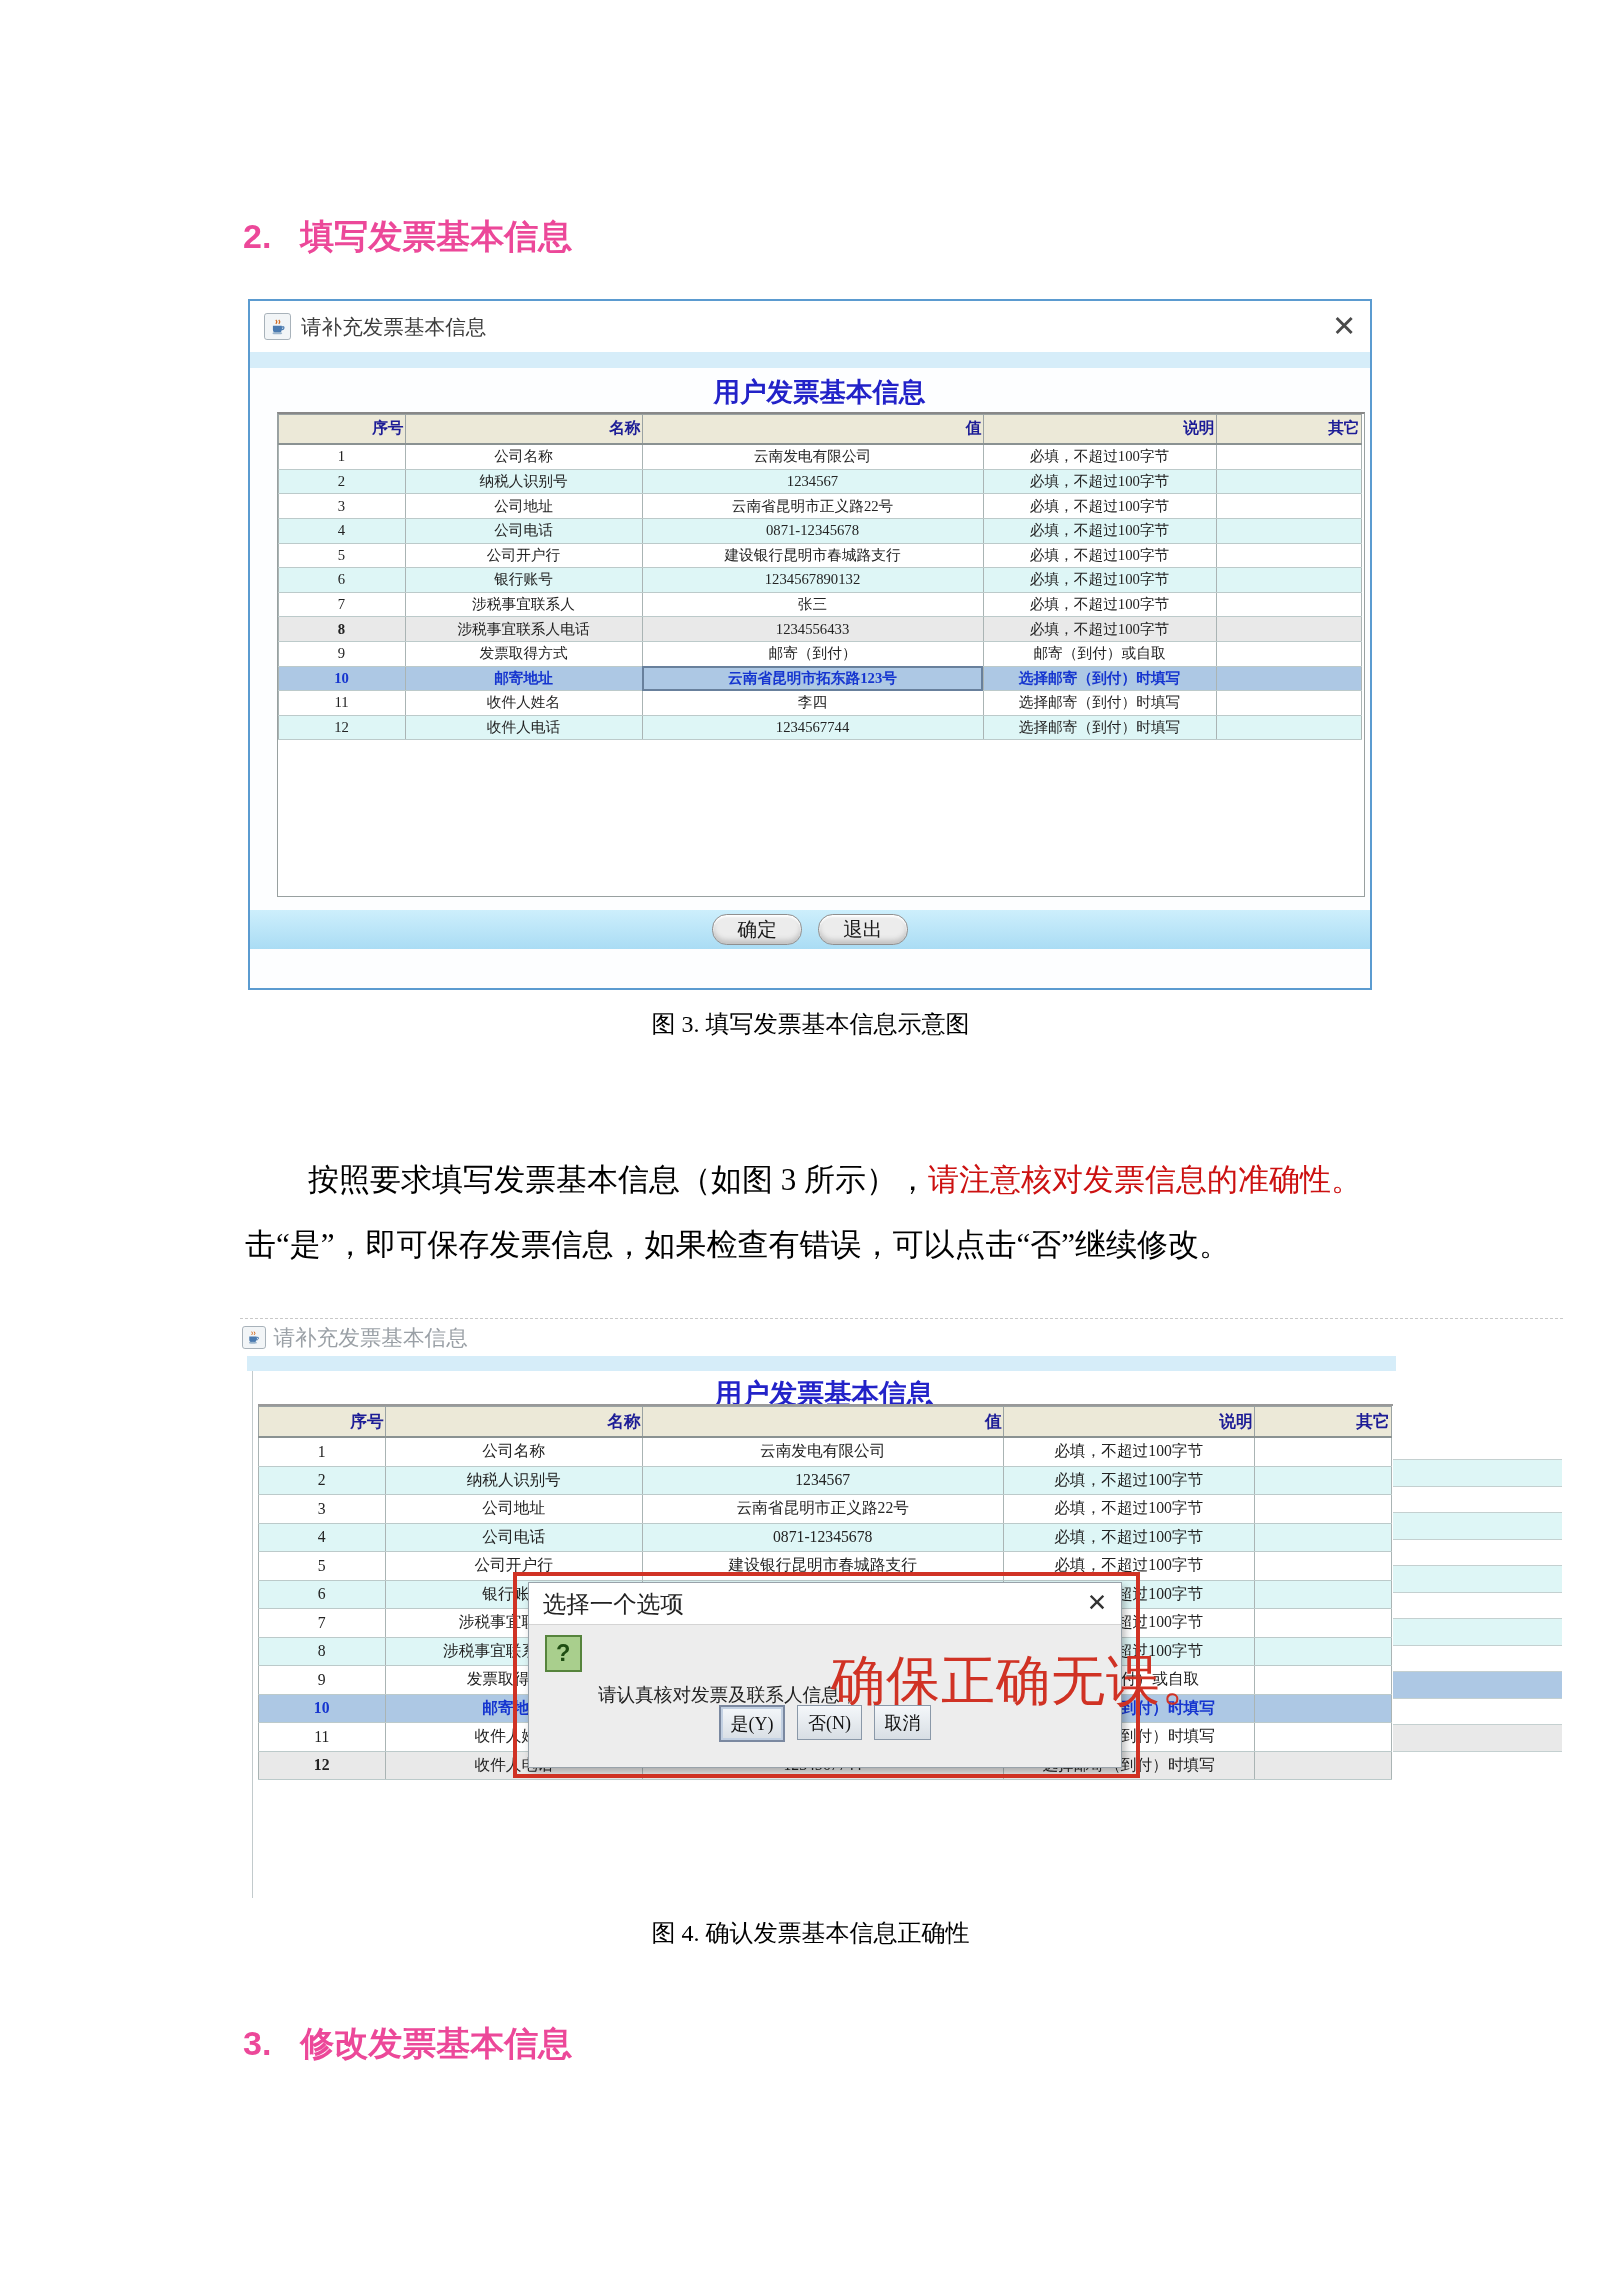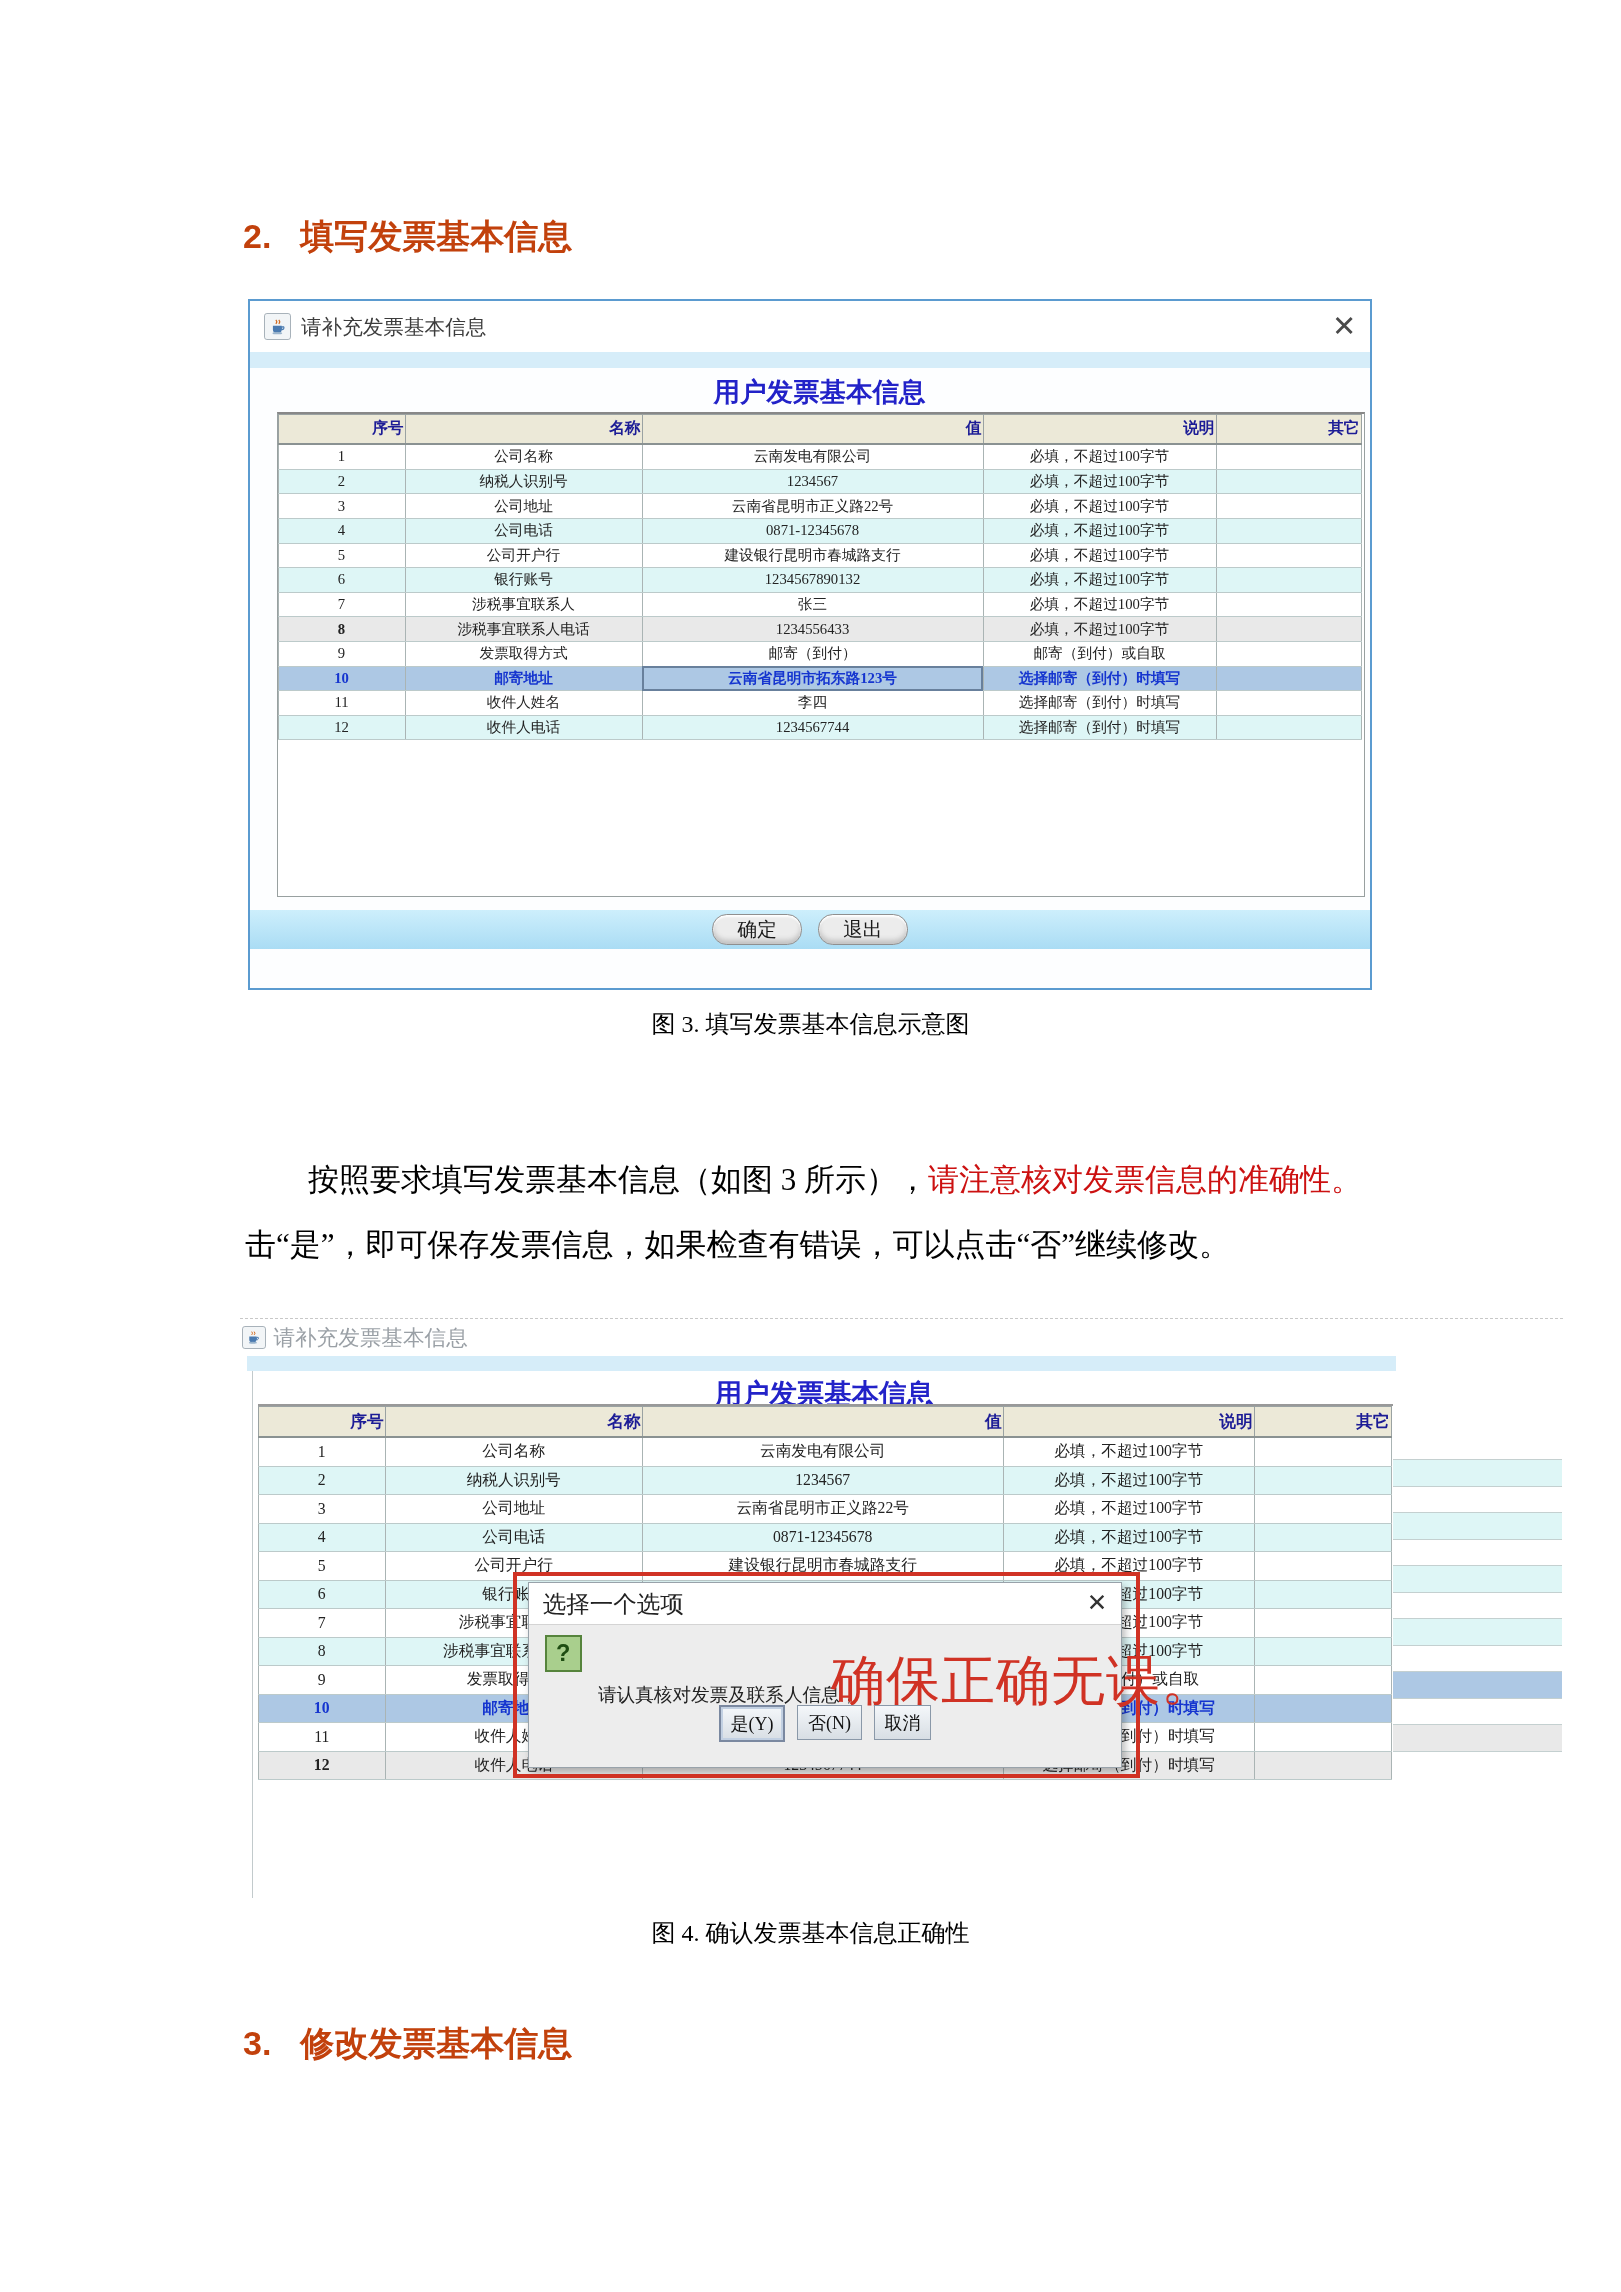--- a/index.html
+++ b/index.html
@@ -1,20 +1,20 @@
 <!DOCTYPE html>
 <html style="--table_title_text: #2222c8; --header_bg: #ece9d8; --stripe_cyan: #def6f6; --stripe_grey: #e9e9e9; --selected_bg: #adc8e4; --selected_text: #1535cf; --strip_blue: #d6edf9; --window_border: #5b9bd0; --btnstrip_top: #cdeffc; --btnstrip_bottom: #aadcf4; --red_text: #cc1111; --annotation_red: #d03224;"><head>
 <meta charset="utf-8">
 <style>
   html,body{margin:0;padding:0;background:#ffffff;}
   .page{position:relative;width:1621px;height:2293px;background:#fff;overflow:hidden;
         font-family:"Liberation Sans",sans-serif;color:#111;}
 
   
-  .sec-heading{position:absolute;left:243px;font-weight:bold;font-size:34px;color:#c2410c;
+  .sec-heading{position:absolute;left:243px;font-weight:bold;font-size:34px;color:#ec4899;
                font-family:"Liberation Sans",sans-serif;white-space:nowrap;}
   #heading2{top:214px;}
   #heading3{top:2021px;}
   .sec-heading .num{display:inline-block;margin-right:29px;}
 
   .caption{position:absolute;left:0;width:100%;text-align:center;
            font-family:"Liberation Serif",serif;font-size:24px;color:#000;white-space:nowrap;}
   #cap3{top:1008px;}
   #cap4{top:1917px;}
 

